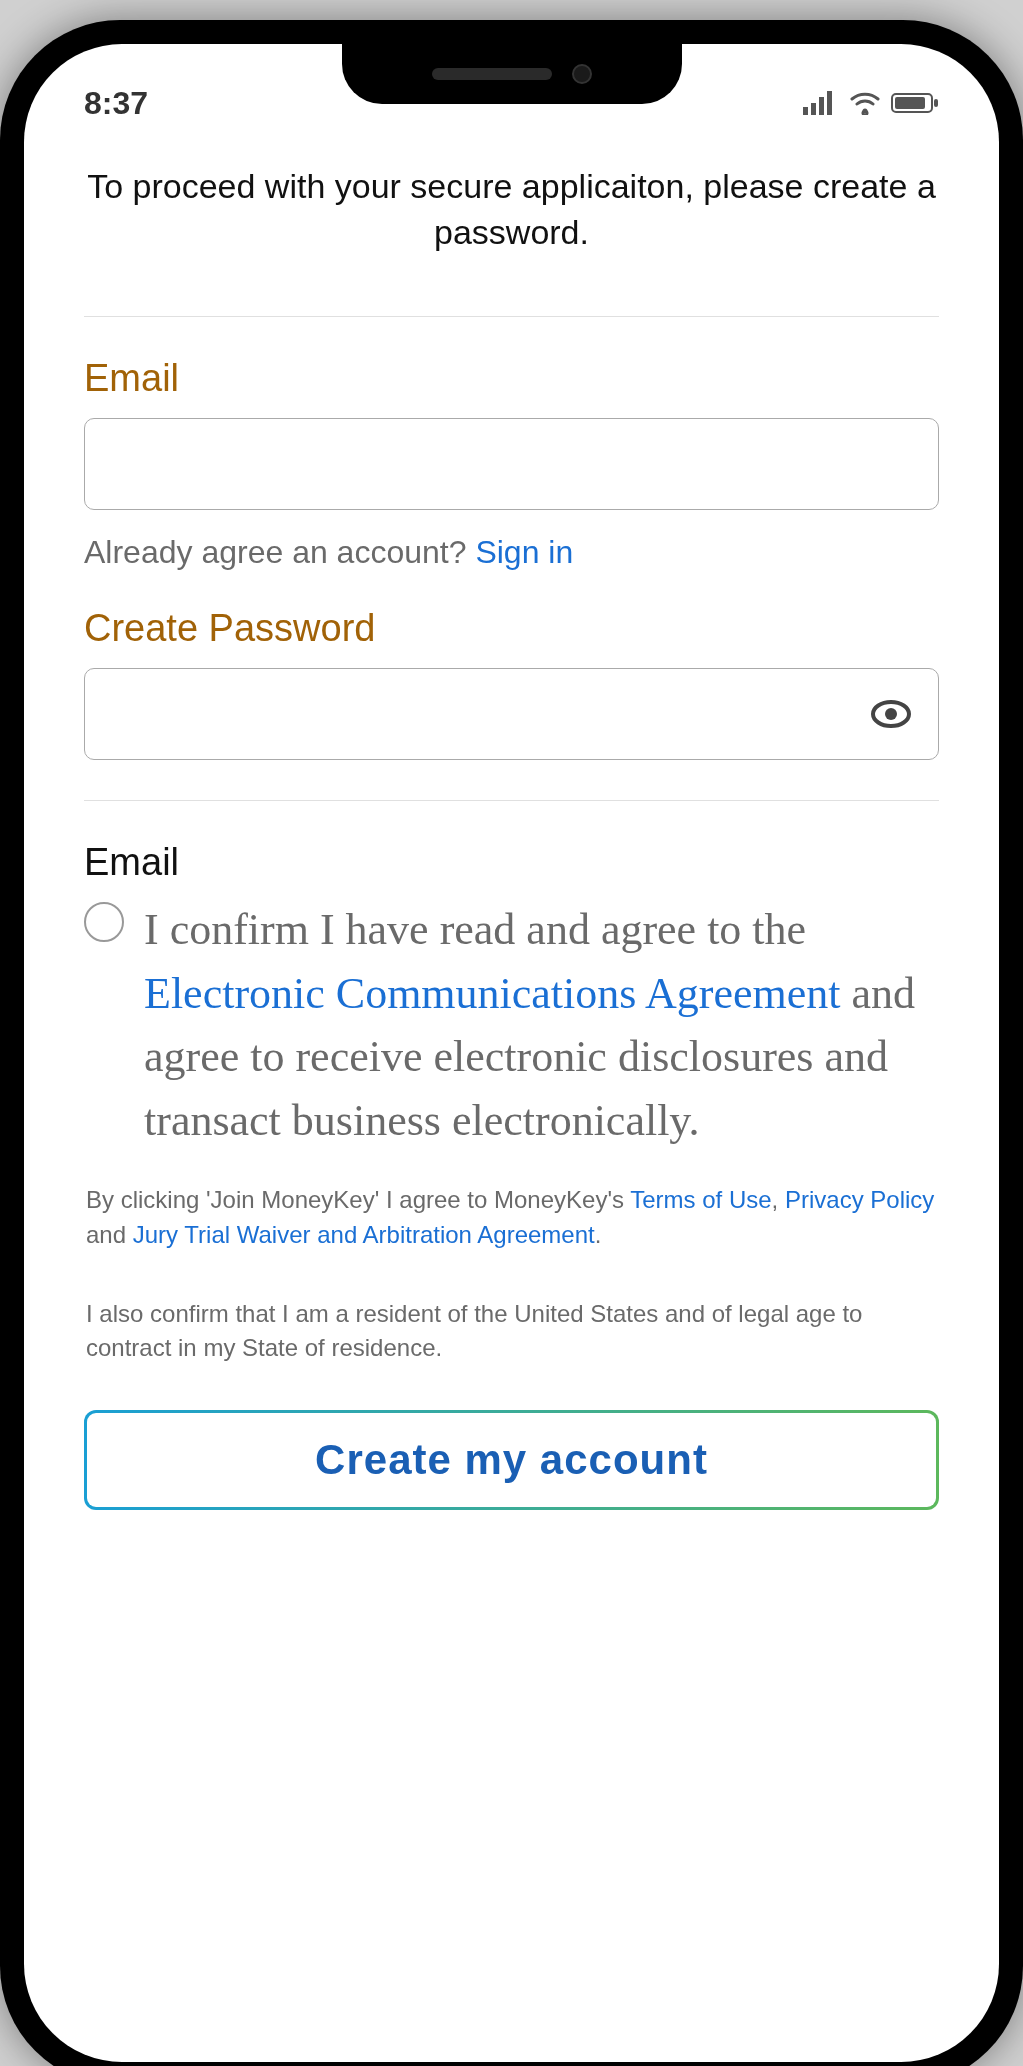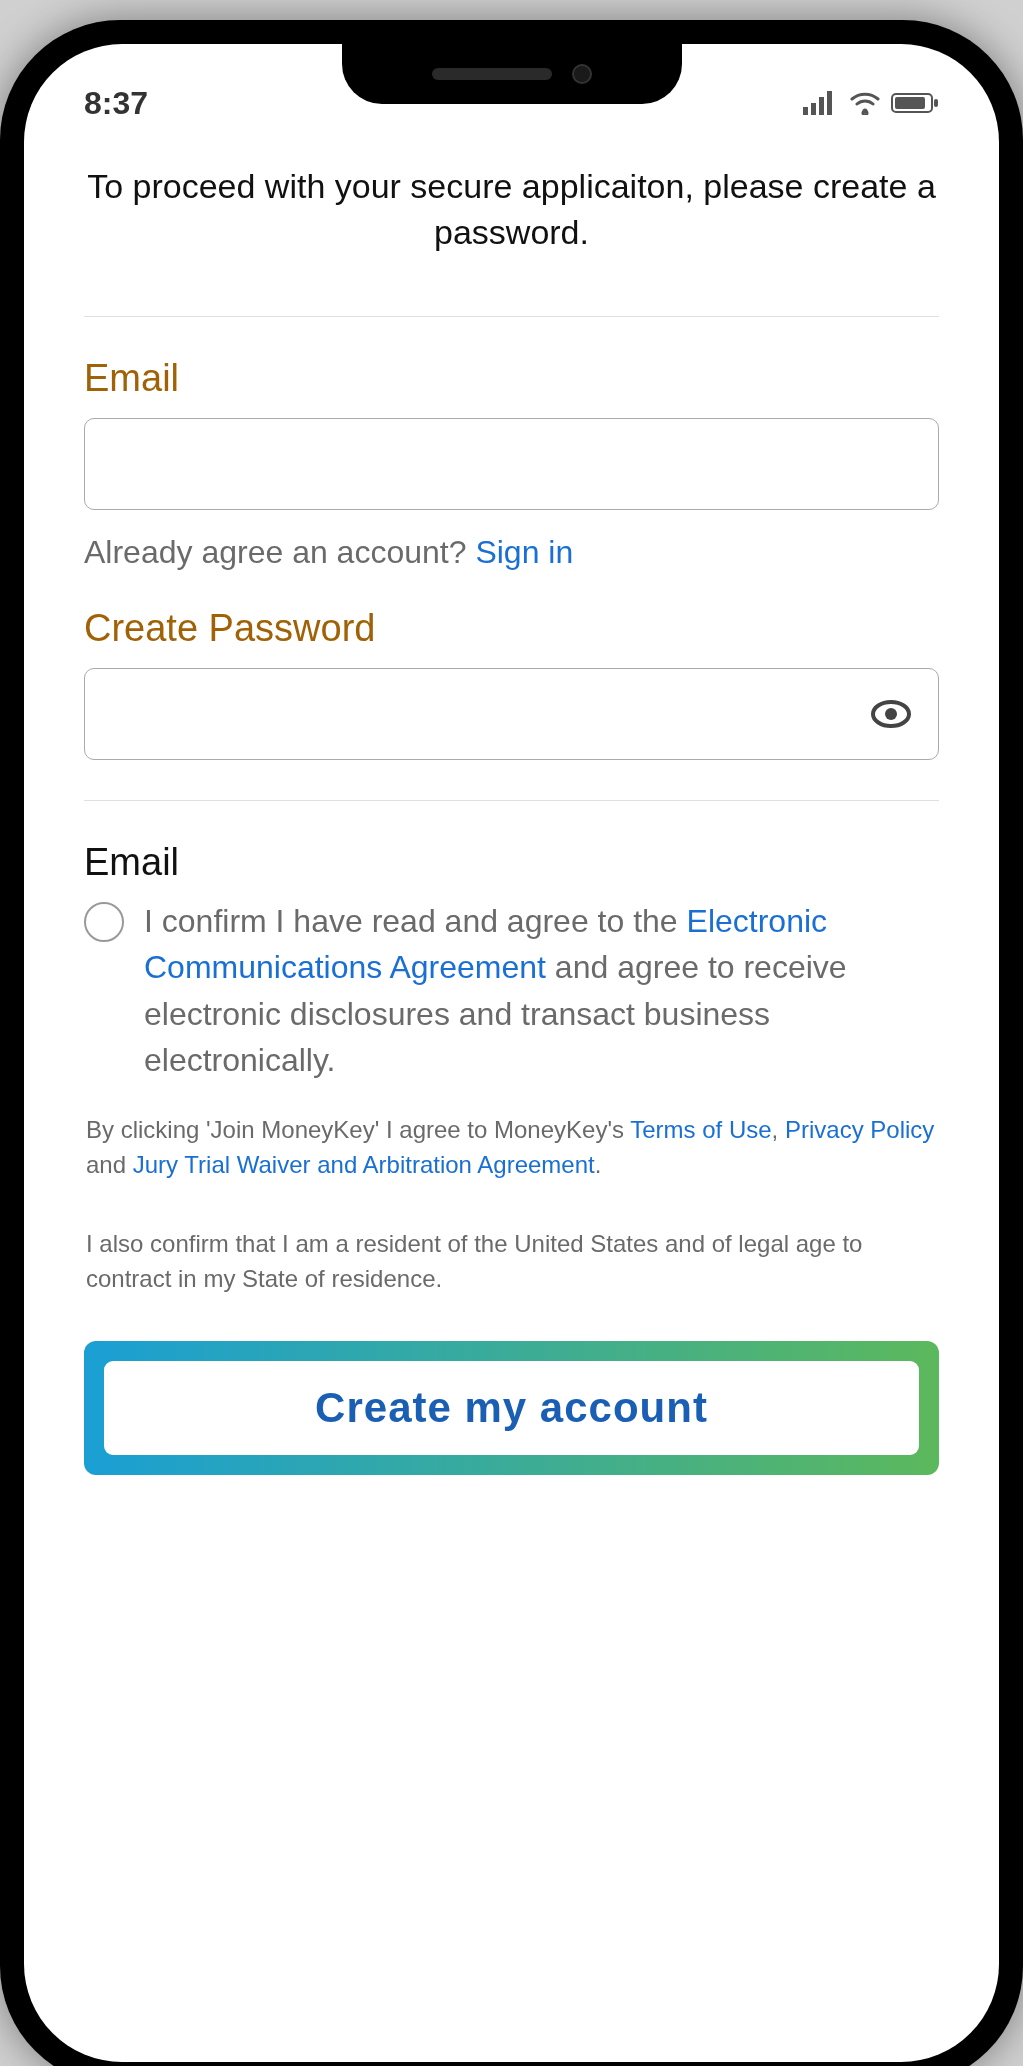--- a/index.html
+++ b/index.html
@@ -155,34 +155,35 @@
     .radio-circle {
       width: 40px;
       height: 40px;
       border: 2px solid #999;
       border-radius: 50%;
       flex-shrink: 0;
       margin-top: 4px;
       cursor: pointer;
     }
     .terms-text {
-      font-size: 32px;
+      font-size: 44px;
       color: #6a6a6a;
       line-height: 1.45;
+      font-family: Liberation Serif, serif;
     }
     .terms-para {
       font-size: 24px;
       color: #6a6a6a;
       line-height: 1.45;
       margin-bottom: 44px;
       padding-left: 2px;
     }
     .cta-wrap {
       position: relative;
-      padding: 20px;
+      padding: 3px;
       background: linear-gradient(90deg, #1a9fd4, #5cb85c);
       border-radius: 12px;
       margin-top: 23px;
     }
     .cta-inner {
       background: #fff;
       border-radius: 9px;
       height: 94px;
       display: flex;
       align-items: center;

